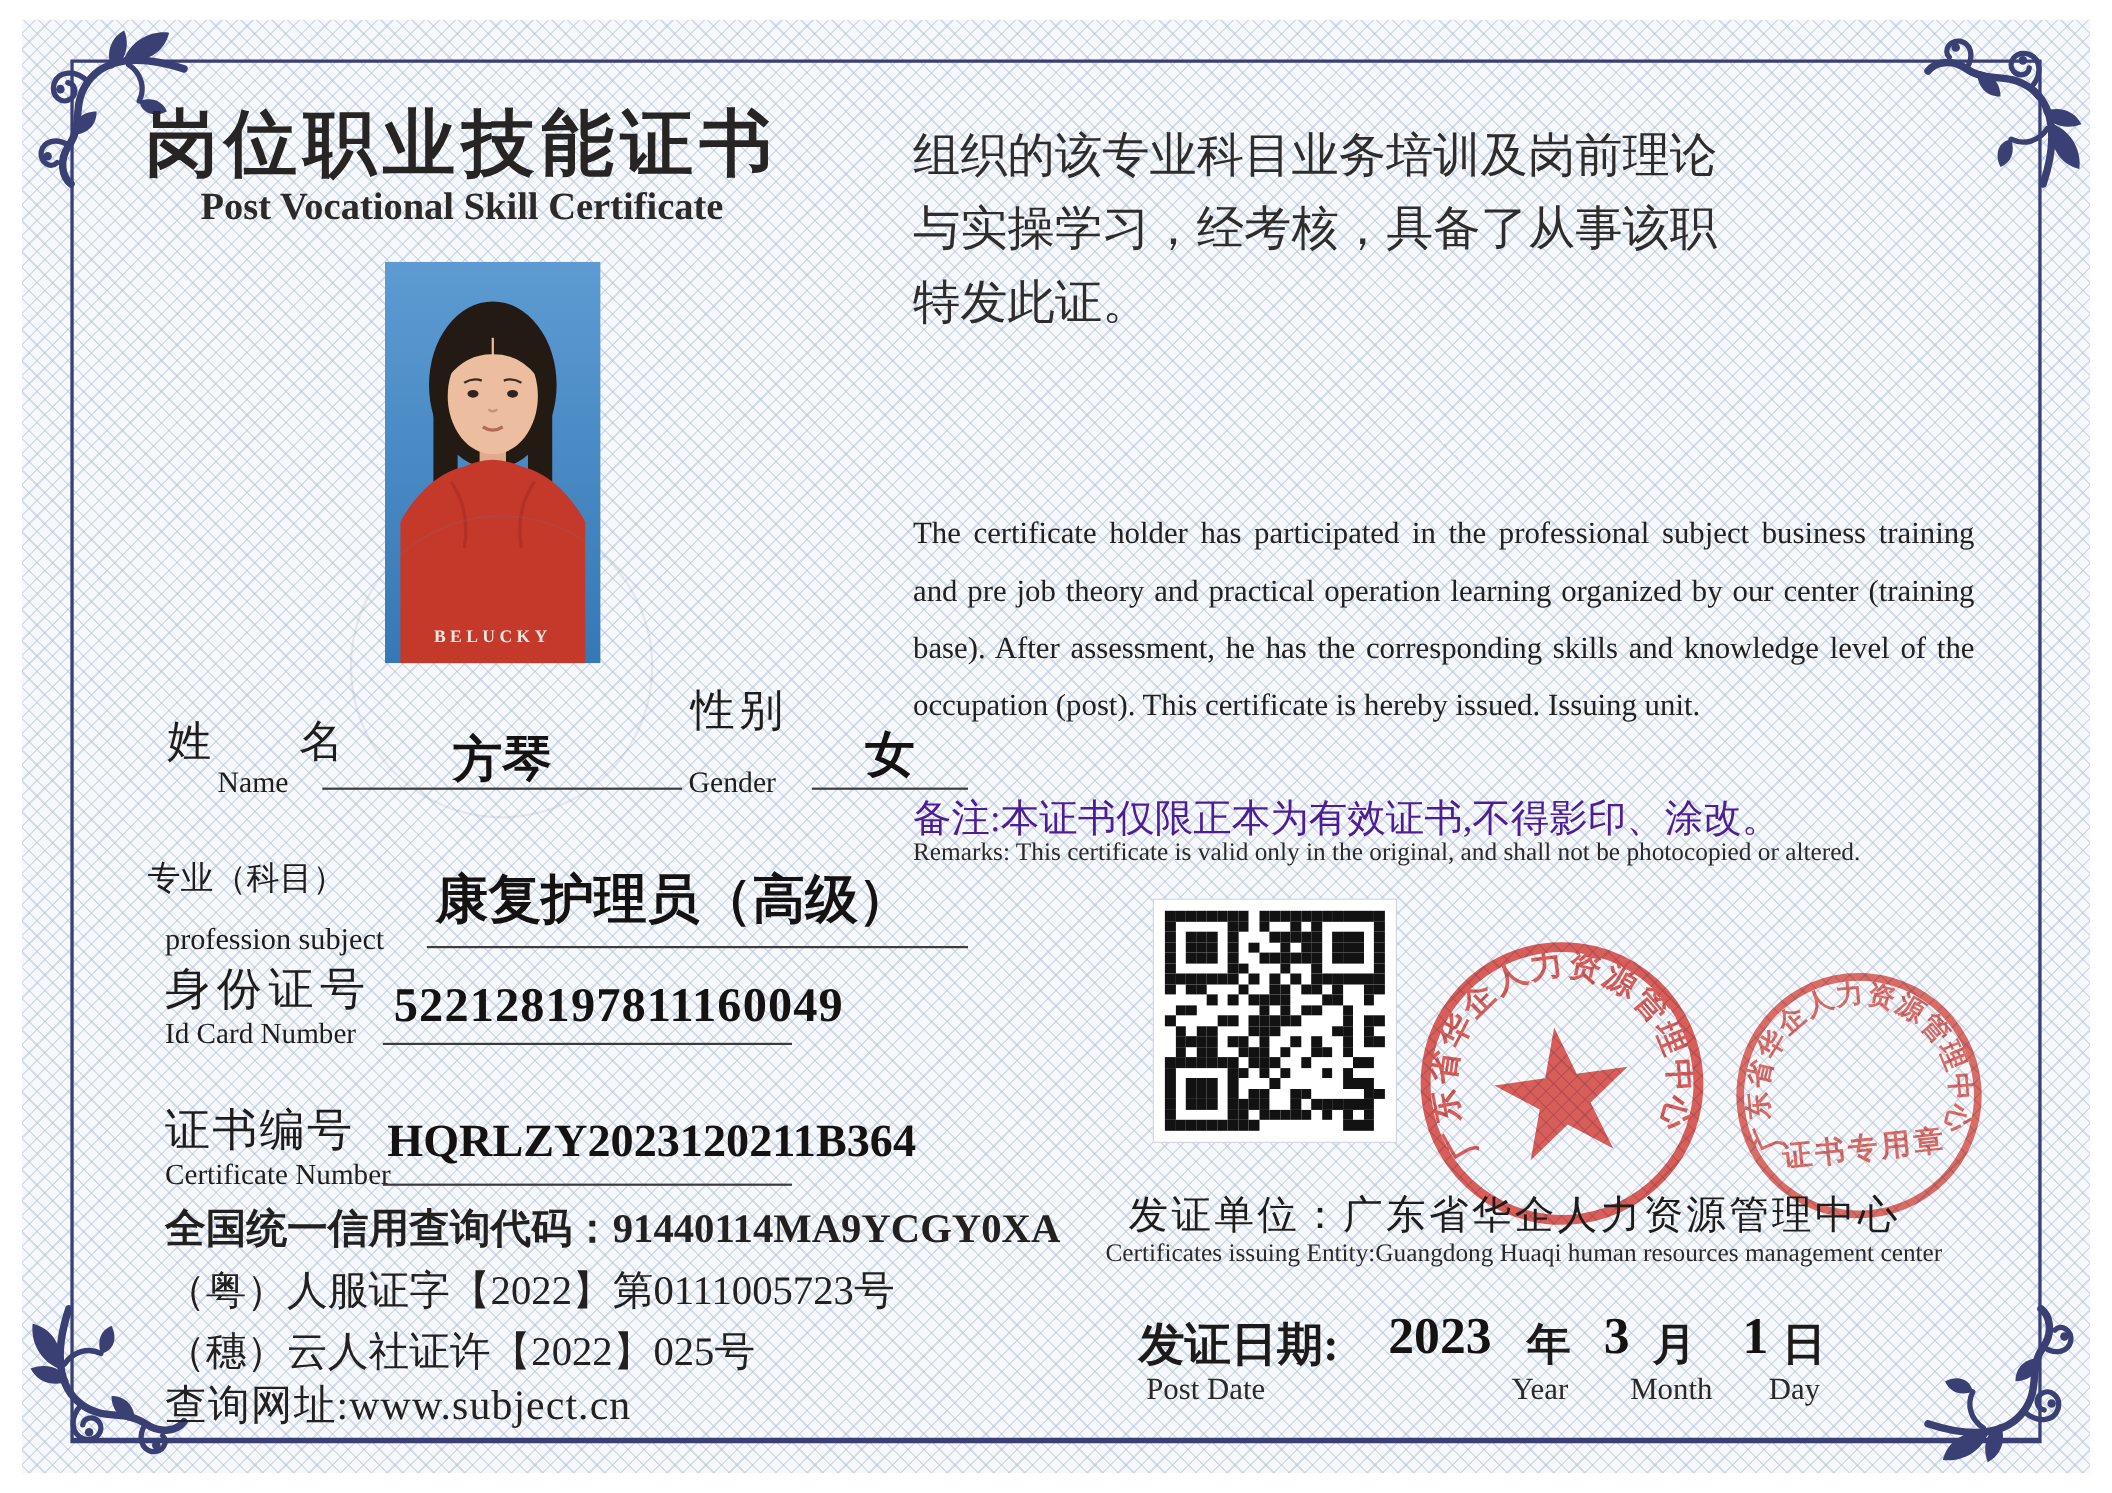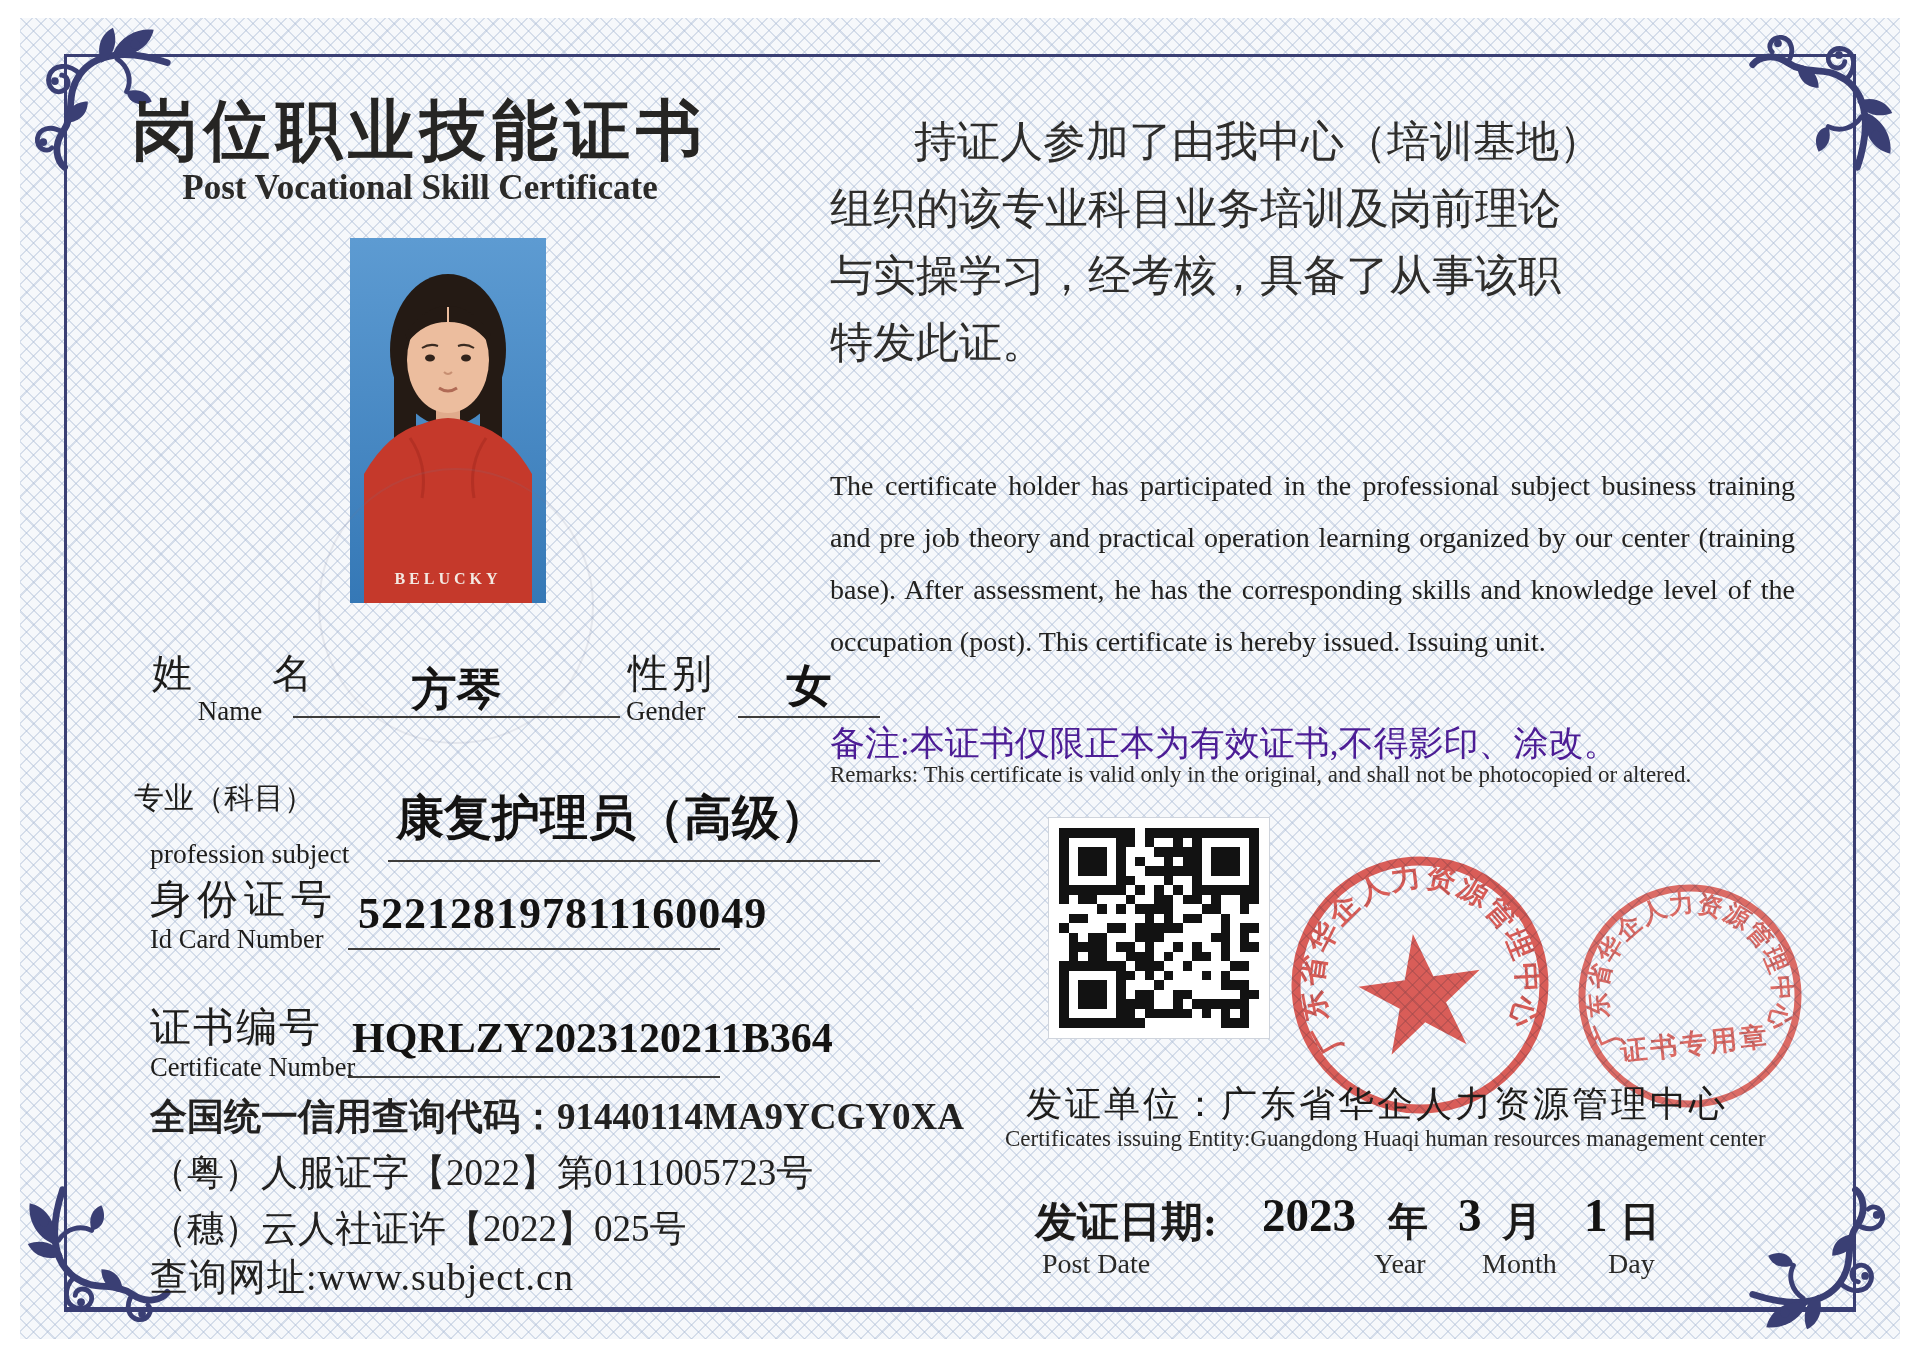--- a/index.html
+++ b/index.html
@@ -168,21 +168,21 @@
   <path d="M136,200 q-18,26 -12,60" stroke="#a92c20" stroke-width="3" fill="none" opacity="0.6"></path>
   <text x="98" y="346" text-anchor="middle" font-size="16" letter-spacing="4" fill="#f3e9e2" font-weight="bold">BELUCKY</text>
 </svg>
 <div class="abs emboss"></div>
 
 <div class="abs lblzh" style="left:152px;top:646px;">姓　　名</div>
 <div class="abs lblen ctr" style="left:150px;top:696px;width:160px;">Name</div>
 <div class="abs fieldline" style="left:293px;top:716px;width:327px;"></div>
 <div class="abs val ctr" style="left:293px;top:660px;width:327px;font-size:45px;">方琴</div>
 
-<div class="abs lblzh" style="left:628px;top:646px;letter-spacing:4px;">性别</div>
+<div class="abs lblzh" style="left:628px;top:618px;letter-spacing:4px;">性别</div>
 <div class="abs lblen" style="left:626px;top:696px;">Gender</div>
 <div class="abs fieldline" style="left:738px;top:716px;width:142px;"></div>
 <div class="abs val ctr" style="left:738px;top:656px;width:142px;font-size:45px;">女</div>
 
 <div class="abs lblzh" style="left:134px;top:778px;font-size:30px;">专业（科目）</div>
 <div class="abs lblen" style="left:150px;top:838px;font-size:27.5px;">profession subject</div>
 <div class="abs fieldline" style="left:388px;top:860px;width:492px;"></div>
 <div class="abs val" style="left:396px;top:786px;font-size:48px;">康复护理员（高级）</div>
 
 <div class="abs lblzh" style="left:150px;top:872px;font-size:41px;letter-spacing:6px;">身份证号</div>
@@ -194,21 +194,20 @@
 <div class="abs lblen" style="left:150px;top:1052px;font-size:26.5px;">Certificate Number</div>
 <div class="abs fieldline" style="left:348px;top:1076px;width:372px;"></div>
 <div class="abs val" style="left:352px;top:1014px;font-size:42px;">HQRLZY2023120211B364</div>
 
 <div class="abs footer-line" style="left:150px;top:1092px;font-weight:bold;">全国统一信用查询代码：91440114MA9YCGY0XA</div>
 <div class="abs footer-line" style="left:150px;top:1148px;">（粤）人服证字【2022】第0111005723号</div>
 <div class="abs footer-line" style="left:150px;top:1204px;">（穗）云人社证许【2022】025号</div>
 <div class="abs footer-line" style="left:150px;top:1252px;font-size:38px;letter-spacing:1px;">查询网址:www.subject.cn</div>
 
 <div class="abs para-zh">
-  <div class="indent">持证人参加了由我中心（培训基地）</div>
   <div>组织的该专业科目业务培训及岗前理论</div>
   <div>与实操学习，经考核，具备了从事该职</div>
   <div>特发此证。</div>
 </div>
 
 <div class="abs para-en">The certificate holder has participated in the professional subject business training and pre job theory and practical operation learning organized by our center (training base). After assessment, he has the corresponding skills and knowledge level of the occupation (post). This certificate is hereby issued. Issuing unit.</div>
 
 <div class="abs remark-zh">备注:本证书仅限正本为有效证书,不得影印、涂改。</div>
 <div class="abs remark-en">Remarks: This certificate is valid only in the original, and shall not be photocopied or altered.</div>
 

